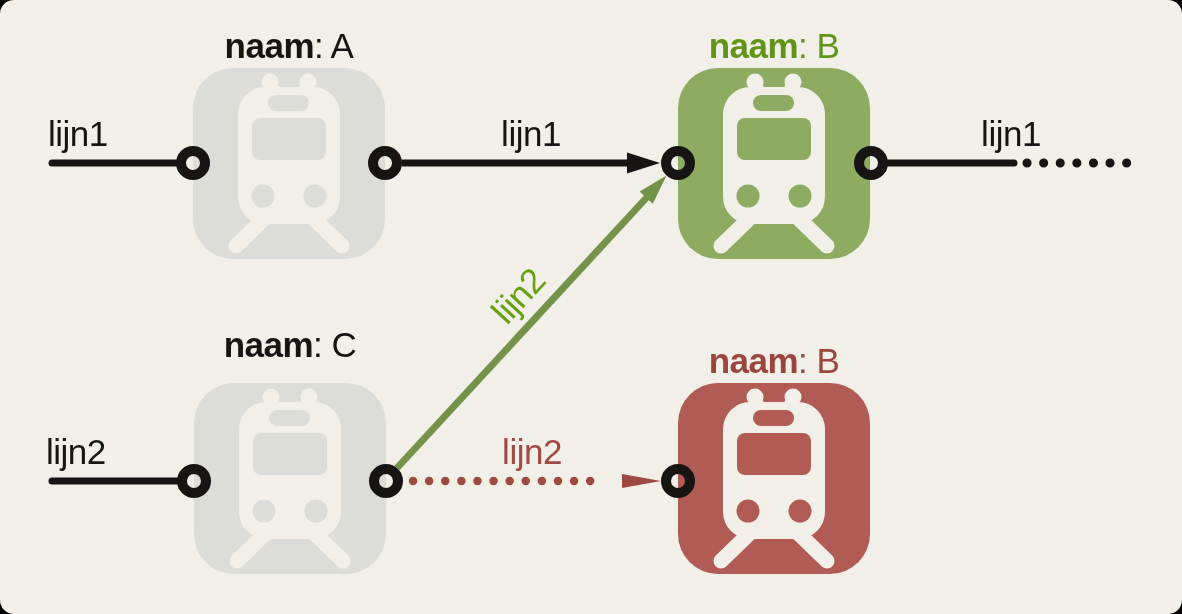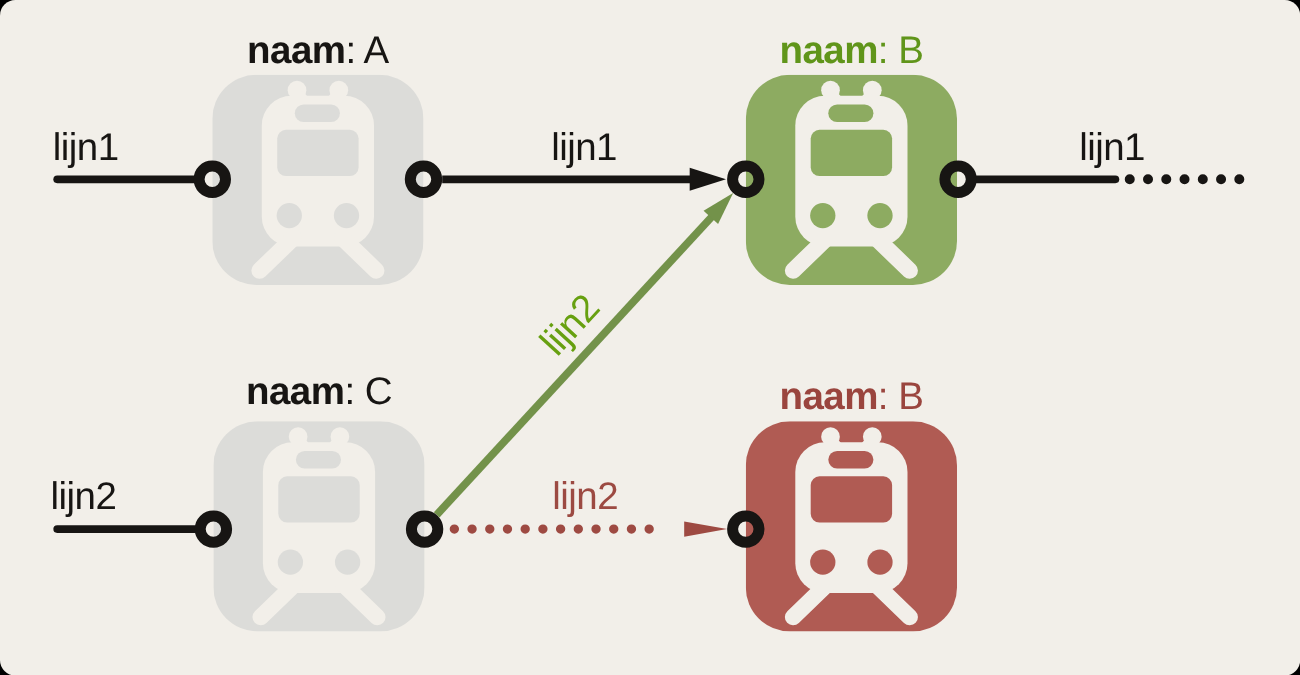--- a/index.html
+++ b/index.html
@@ -123,21 +123,21 @@
     <circle cx="871" cy="163" r="12" fill="none" stroke="#171513" stroke-width="10"></circle>
     <circle cx="194" cy="481" r="12" fill="none" stroke="#171513" stroke-width="10"></circle>
     <circle cx="386" cy="481" r="12" fill="none" stroke="#171513" stroke-width="10"></circle>
     <circle cx="678" cy="481" r="12" fill="none" stroke="#171513" stroke-width="10"></circle>
   </svg>
 
   <div class="lbl lbl--center" style="left:192px;top:28px;width:194px;"><span class="b">naam</span><span>: A</span></div>
 
   <div class="lbl lbl--center lbl--green-name" style="left:677px;top:28px;width:194px;"><span class="b">naam</span><span>: B</span></div>
 
-  <div class="lbl lbl--center" style="left:193px;top:338px;width:194px;"><span class="b">naam</span><span>: C</span></div>
+  <div class="lbl lbl--center" style="left:193px;top:327px;width:194px;"><span class="b">naam</span><span>: C</span></div>
 
   <div class="lbl lbl--center lbl--maroon-name" style="left:677px;top:343px;width:194px;"><span class="b">naam</span><span>: B</span></div>
 
   <div class="lbl" style="left:48px;top:116px;">lijn1</div>
 
   <div class="lbl lbl--center" style="left:471px;top:116px;width:120px;">lijn1</div>
 
   <div class="lbl lbl--center" style="left:951px;top:116px;width:120px;">lijn1</div>
 
   <div class="lbl" style="left:46px;top:434px;">lijn2</div>

